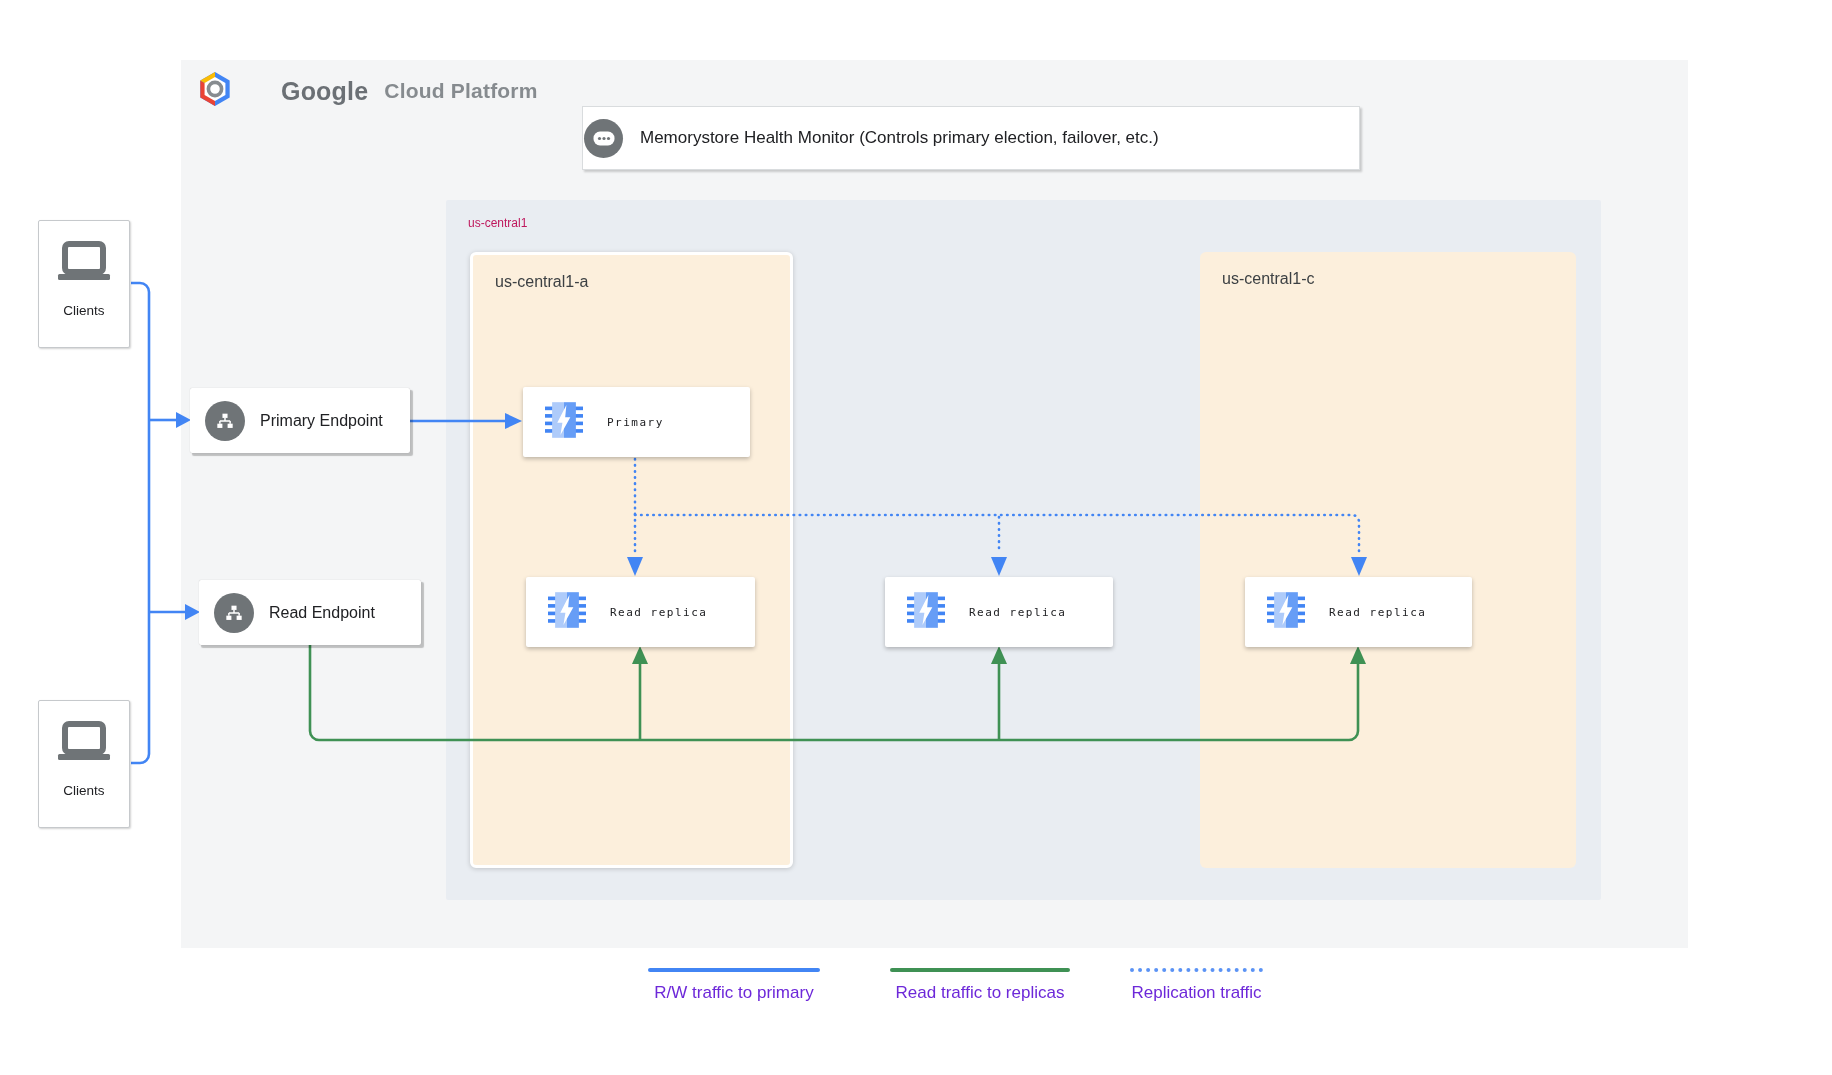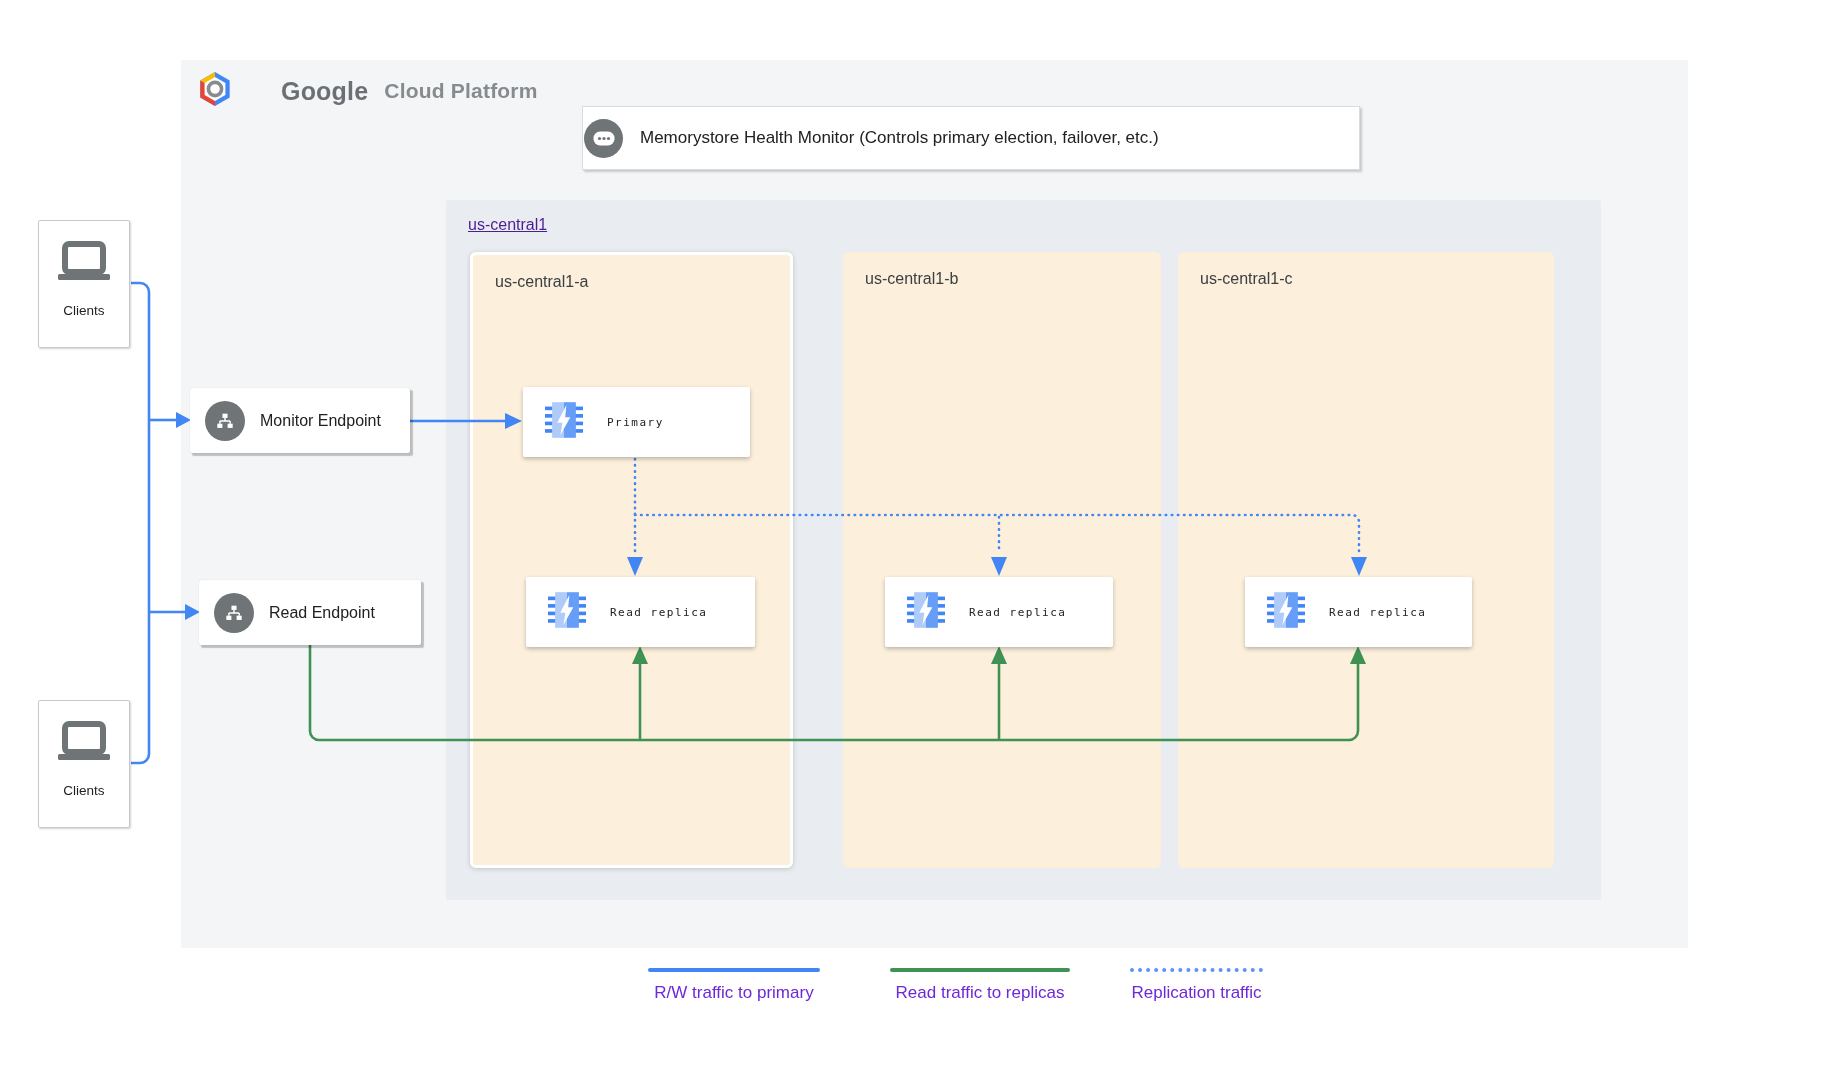--- a/index.html
+++ b/index.html
@@ -17,26 +17,26 @@
   .gcp-logo .brand-light { font-size:21px; font-weight:700; color:#868b8f; letter-spacing:.2px; margin-left:5px; }
 
   
   .monitor { left:582px; top:106px; width:778px; height:64px; background:#fff;
              border:1px solid #d9dcde; box-shadow:2px 2px 2px rgba(0,0,0,.18);
              display:flex; align-items:center; padding-left:1px; gap:17px; z-index:12; }
   .monitor-text { font-size:17px; color:#202124; }
 
   
   .region { left:446px; top:200px; width:1155px; height:700px; background:#e9edf2; border-radius:2px; z-index:1; }
-  .region-label { position:absolute; left:22px; top:16px; font-size:16px; color:#4c1d95;text-decoration:underline; }
+  .region-label { position:absolute; left:22px; top:16px; font-size:12px; color:#be185d; }
   .zone { position:absolute; top:52px; height:616px; background:#fcefdc; border-radius:6px; }
   .zone-label { position:absolute; left:22px; top:18px; font-size:16px; color:#3c4043; }
   .zone-a { left:24px;  width:323px; border:3px solid #ffffff; box-shadow:0 1px 5px rgba(0,0,0,.18); }
   .zone-b { left:397px; width:318px; }
-  .zone-c { left:732px; width:376px; }
+  .zone-c { left:754px; width:376px; }
 
   
   .client { left:38px; width:92px; height:128px; background:#fff; border:1px solid #c6c9cc;
             border-radius:2px; box-shadow:1px 1px 2px rgba(0,0,0,.18); z-index:10;
             display:flex; flex-direction:column; align-items:center; }
   .client-1 { top:220px; } .client-2 { top:700px; }
   .client-label { font-size:13.5px; color:#202124; margin-top:14px; }
   .laptop { margin-top:20px; }
 
   
@@ -103,23 +103,20 @@
     </svg>
   </span>
   <span class="monitor-text">Memorystore Health Monitor (Controls primary election, failover, etc.)</span>
 </div>
 
 <div class="abs region">
   <div class="region-label">us-central1</div>
   <div class="zone zone-a">
     <div class="zone-label">us-central1-a</div>
   </div>
-  <div class="zone zone-b">
-    <div class="zone-label">us-central1-b</div>
-  </div>
   <div class="zone zone-c">
     <div class="zone-label">us-central1-c</div>
   </div>
 </div>
 
 <svg class="abs overlay" width="1832" height="1075" viewBox="0 0 1832 1075">
 
   <g stroke="#4285f4" stroke-width="2.6" fill="none">
     <path d="M131 283 h9 a9 9 0 0 1 9 9 v462 a9 9 0 0 1 -9 9 h-9"></path>
     <path d="M149 420 H176"></path>
@@ -176,21 +173,21 @@
 
 <div class="abs endpoint ep-primary">
   <span class="gray-circle" style="width:40px;height:40px;">
     <svg width="24" height="24" viewBox="0 0 36 36">
       <rect x="14.2" y="7" width="7.6" height="6.4" fill="#ffffff"></rect>
       <path d="M18 13.4 V18 M10.3 18 H25.7 M10.3 18 V22 M25.7 18 V22" stroke="#ffffff" stroke-width="2.2" fill="none"></path>
       <rect x="6.5" y="22" width="7.6" height="6.4" fill="#ffffff"></rect>
       <rect x="21.9" y="22" width="7.6" height="6.4" fill="#ffffff"></rect>
     </svg>
   </span>
-  <span class="endpoint-label">Monitor Endpoint</span>
+  <span class="endpoint-label">Primary Endpoint</span>
 </div>
 <div class="abs endpoint ep-read">
   <span class="gray-circle" style="width:40px;height:40px;">
     <svg width="24" height="24" viewBox="0 0 36 36">
       <rect x="14.2" y="7" width="7.6" height="6.4" fill="#ffffff"></rect>
       <path d="M18 13.4 V18 M10.3 18 H25.7 M10.3 18 V22 M25.7 18 V22" stroke="#ffffff" stroke-width="2.2" fill="none"></path>
       <rect x="6.5" y="22" width="7.6" height="6.4" fill="#ffffff"></rect>
       <rect x="21.9" y="22" width="7.6" height="6.4" fill="#ffffff"></rect>
     </svg>
   </span>

